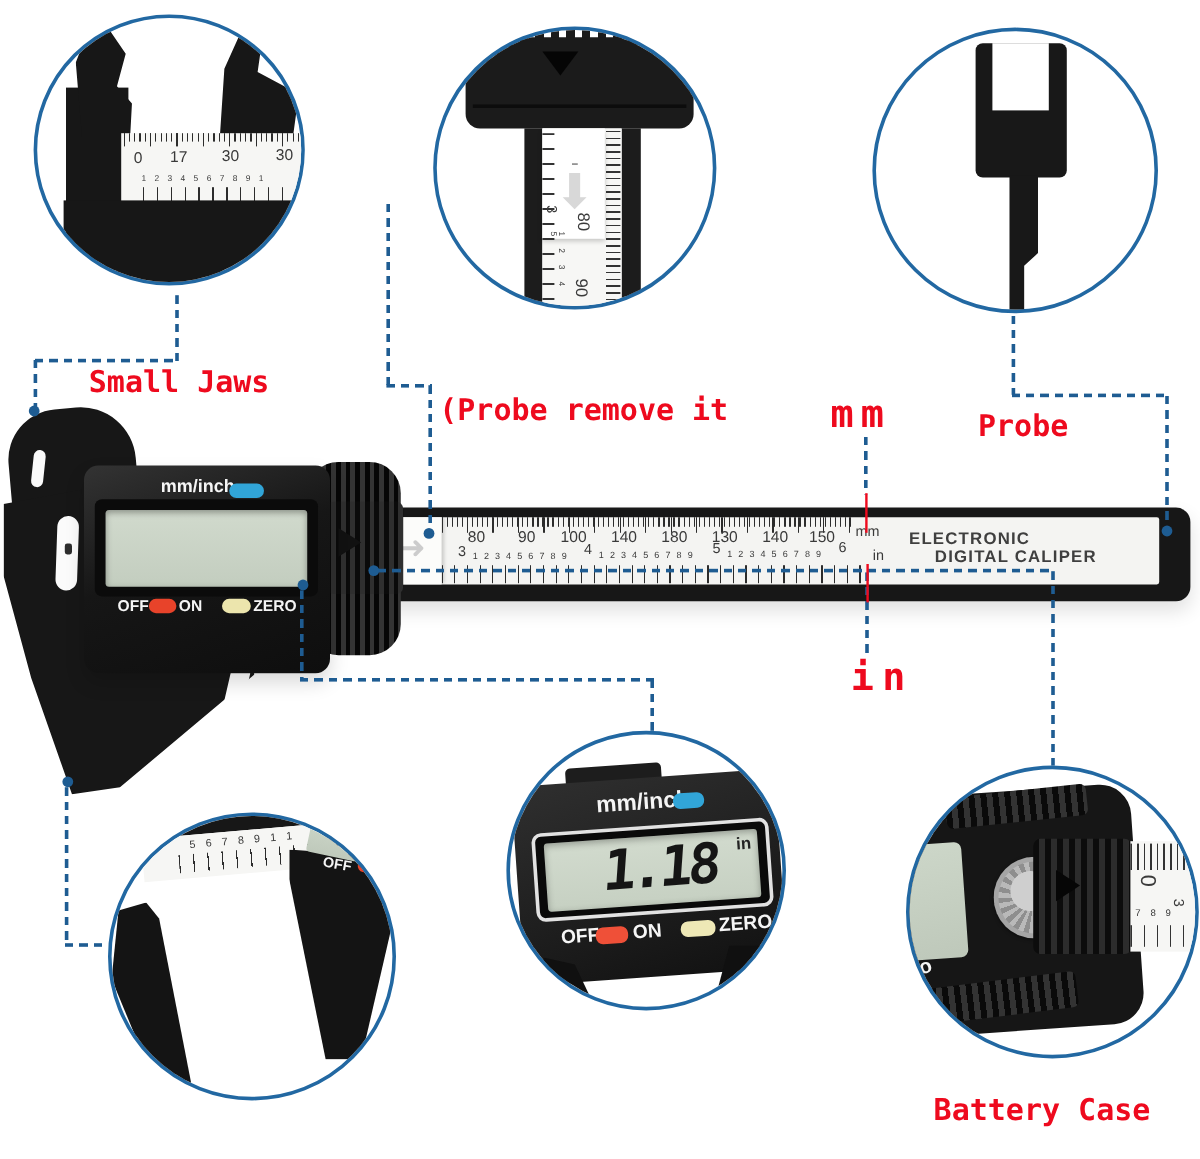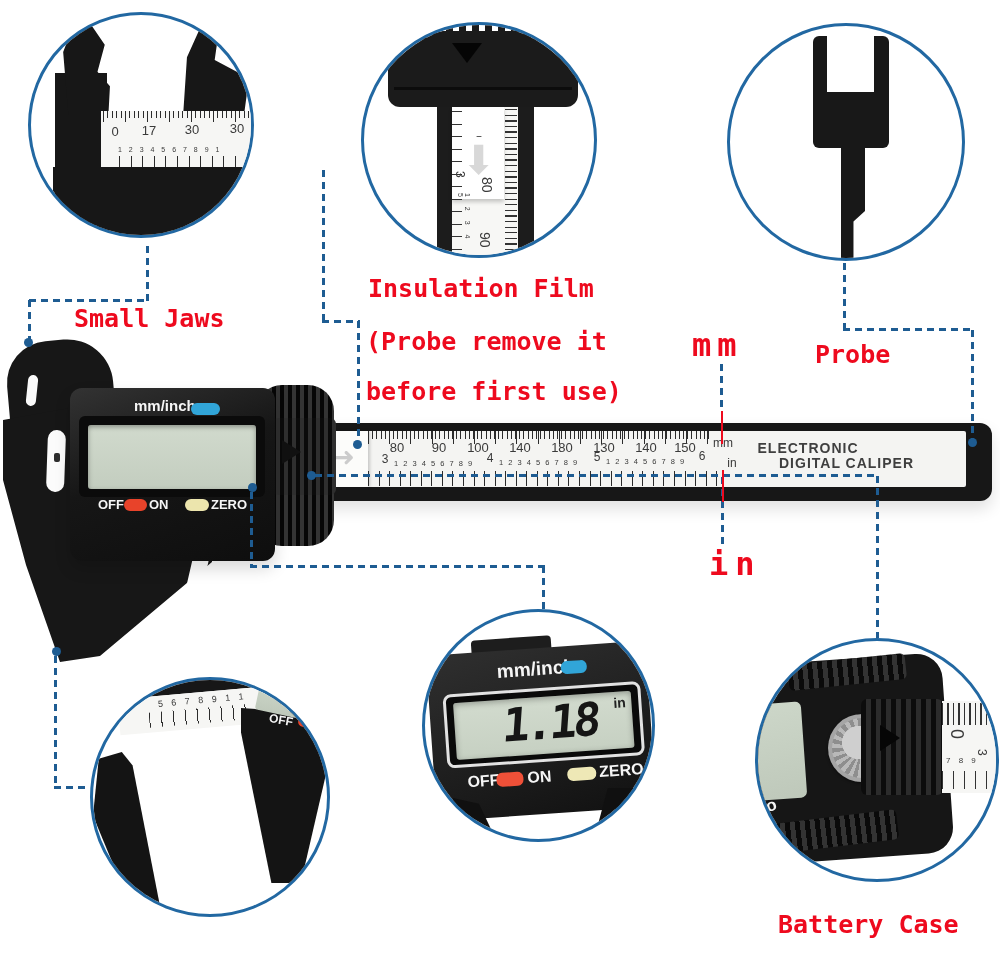--- a/index.html
+++ b/index.html
@@ -114,23 +114,21 @@
   <div class="dot" style="left:52px;top:647px"></div>
   <div class="dashv" style="left:54px;top:656px;height:132px;z-index:25"></div>
   <div class="dashh" style="left:54px;top:786px;width:36px;z-index:25"></div>
 
   <div class="dashv" style="left:720px;top:364px;height:48px;z-index:25"></div>
   <div class="redline" style="left:721px;top:411px;height:33px"></div>
   <div class="redline" style="left:722px;top:470px;height:32px"></div>
   <div class="dashv" style="left:721px;top:477px;height:68px;z-index:25"></div>
 
   <span class="lbl" style="left:74px;top:306px;font-size:25px;z-index:40">Small Jaws</span>
-  <span class="lbl" style="left:368px;top:276px;font-size:25px;z-index:40">Insulation Film</span>
   <span class="lbl" style="left:366px;top:329px;font-size:25px;z-index:40">(Probe remove it</span>
-  <span class="lbl" style="left:366px;top:379px;font-size:25px;z-index:40">before first use)</span>
   <span class="lbl" style="left:692px;top:329px;font-size:32px;letter-spacing:6px;z-index:40">mm</span>
   <span class="lbl" style="left:815px;top:342px;font-size:25px;z-index:40">Probe</span>
   <span class="lbl" style="left:709px;top:548px;font-size:32px;letter-spacing:7px;z-index:40">in</span>
   <span class="lbl" style="left:145px;top:974px;font-size:31px;z-index:40">Big Jaws</span>
   <span class="lbl" style="left:778px;top:912px;font-size:25px;z-index:40">Battery Case</span>
 
   <div class="circle" style="left:28px;top:12px;width:226px;height:226px">
     <div class="abs black" style="left:24px;top:58px;width:52px;height:152px"></div>
     <div class="abs black" style="left:28px;top:10px;width:52px;height:90px;clip-path:polygon(18% 100%,8% 30%,28% 0,62% 0,88% 22%,74% 52%,98% 68%,95% 100%)"></div>
     <div class="abs black" style="left:152px;top:10px;width:66px;height:92px;clip-path:polygon(0 100%,6% 35%,28% 0,55% 3%,48% 38%,100% 58%,92% 100%)"></div>

